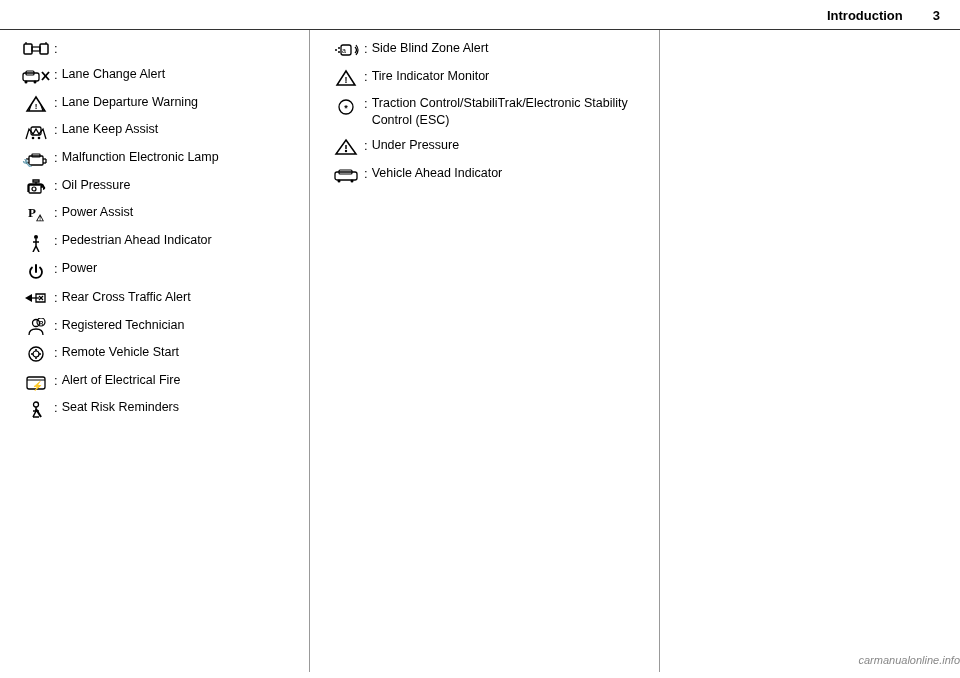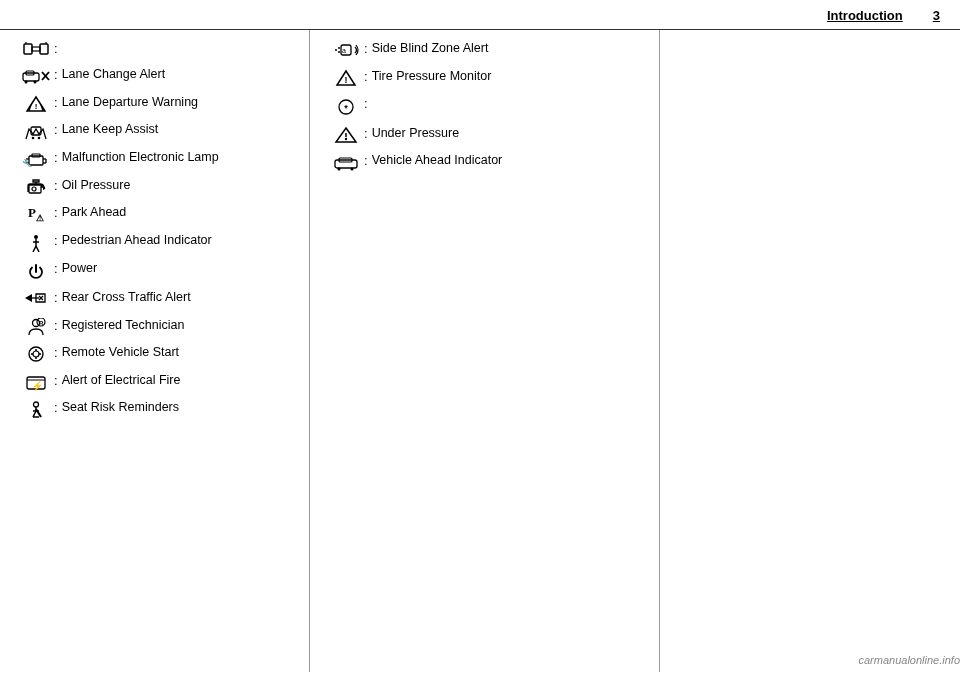--- a/index.html
+++ b/index.html
@@ -26,21 +26,20 @@
       background: #ffffff;
     }
 
     .header {
       display: flex;
       justify-content: flex-end;
       align-items: center;
       padding: 8px 20px 6px 20px;
       border-bottom: 1px solid #333;
       margin-bottom: 0;
-      text-decoration: underline;
     }
 
     .header-title {
       font-size: 13px;
       font-weight: bold;
       margin-right: 30px;
     }
 
     .header-page {
       font-size: 13px;
@@ -208,21 +207,21 @@
         </span>
         <span class="entry-colon">:</span>
         <span class="entry-text">Oil Pressure</span>
       </div>
 
       <div class="entry">
         <span class="entry-icon" style="min-width:32px; font-size:13px; font-family: serif; font-weight:bold;">
           P<sub style="font-size:9px;">⚠</sub>
         </span>
         <span class="entry-colon">:</span>
-        <span class="entry-text">Park Ahead</span>
+        <span class="entry-text">Power Assist</span>
       </div>
 
       <div class="entry">
         <span class="entry-icon" style="min-width:32px;">
           <svg width="20" height="18" viewBox="0 0 20 18" style="display:inline-block; vertical-align:middle;">
             <circle cx="10" cy="3" r="2" fill="#000"></circle>
             <line x1="10" y1="5" x2="10" y2="12" stroke="#000" stroke-width="1.5"></line>
             <line x1="7" y1="8" x2="13" y2="8" stroke="#000" stroke-width="1.5"></line>
             <line x1="10" y1="12" x2="7" y2="18" stroke="#000" stroke-width="1.5"></line>
             <line x1="10" y1="12" x2="13" y2="18" stroke="#000" stroke-width="1.5"></line>
@@ -339,31 +338,32 @@
 
       <div class="entry">
         <span class="entry-icon" style="min-width:32px;">
           <svg width="22" height="18" viewBox="0 0 22 18" style="display:inline-block; vertical-align:middle;">
 
             <path d="M11 2 L20 16 L2 16 Z" fill="none" stroke="#000" stroke-width="1.5"></path>
             <text x="11" y="14" text-anchor="middle" font-size="9" font-weight="bold" fill="#000">!</text>
           </svg>
         </span>
         <span class="entry-colon">:</span>
-        <span class="entry-text">Tire Pressure Monitor</span>
+        <span class="entry-text">Tire Indicator Monitor</span>
       </div>
 
       <div class="entry" style="align-items:flex-start;">
         <span class="entry-icon" style="min-width:32px; padding-top:2px;">
           <svg width="22" height="18" viewBox="0 0 22 18" style="display:inline-block; vertical-align:middle;">
             <circle cx="11" cy="9" r="7" fill="none" stroke="#000" stroke-width="1.3"></circle>
             <text x="11" y="13" text-anchor="middle" font-size="9" font-weight="bold" fill="#000">*</text>
           </svg>
         </span>
         <span class="entry-colon">:</span>
+        <span class="entry-text">Traction Control/StabiliTrak/Electronic Stability Control (ESC)</span>
       </div>
 
       <div class="entry">
         <span class="entry-icon" style="min-width:32px;">
           <svg width="24" height="18" viewBox="0 0 24 18" style="display:inline-block; vertical-align:middle;">
             <path d="M12 2 L22 16 L2 16 Z" fill="none" stroke="#000" stroke-width="1.5"></path>
             <circle cx="12" cy="13" r="1.2" fill="#000"></circle>
             <line x1="12" y1="7" x2="12" y2="11" stroke="#000" stroke-width="1.5"></line>
           </svg>
         </span>

